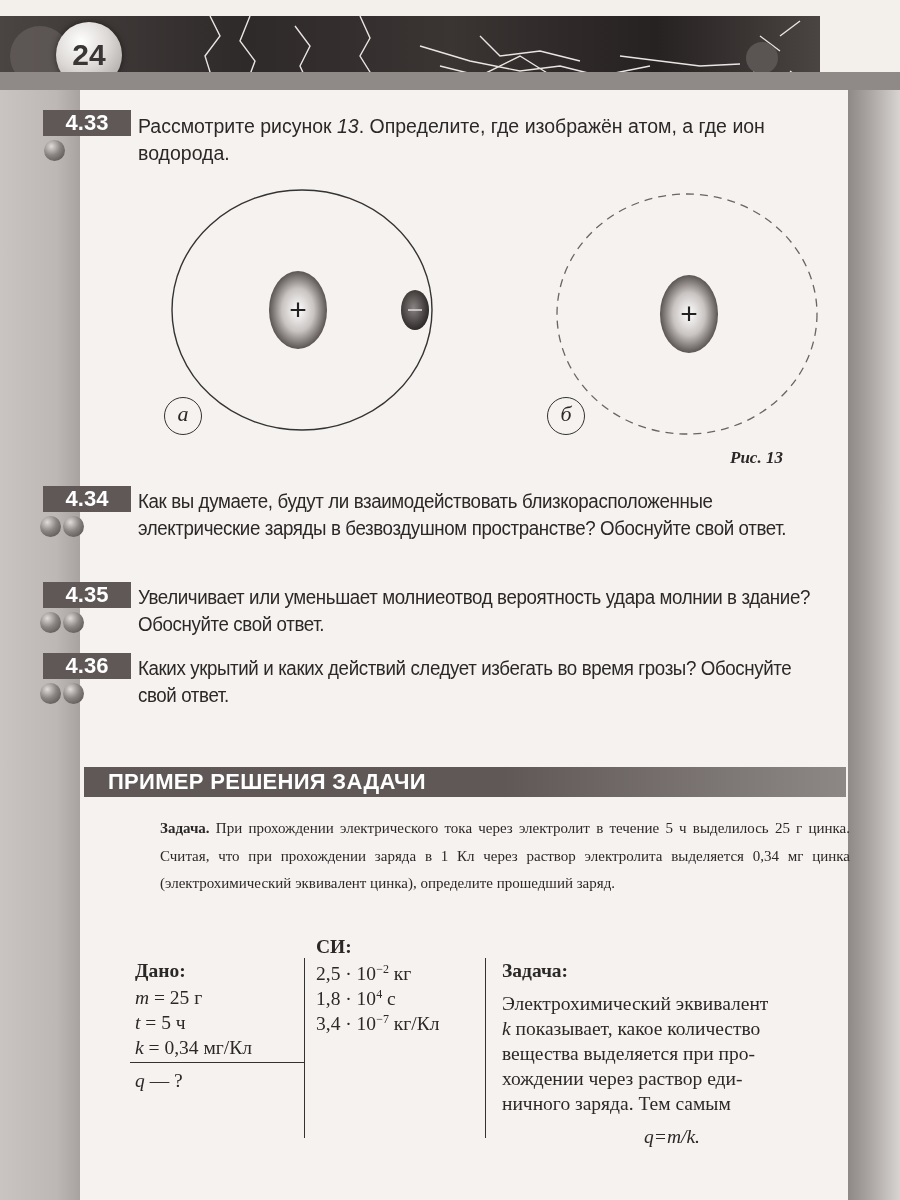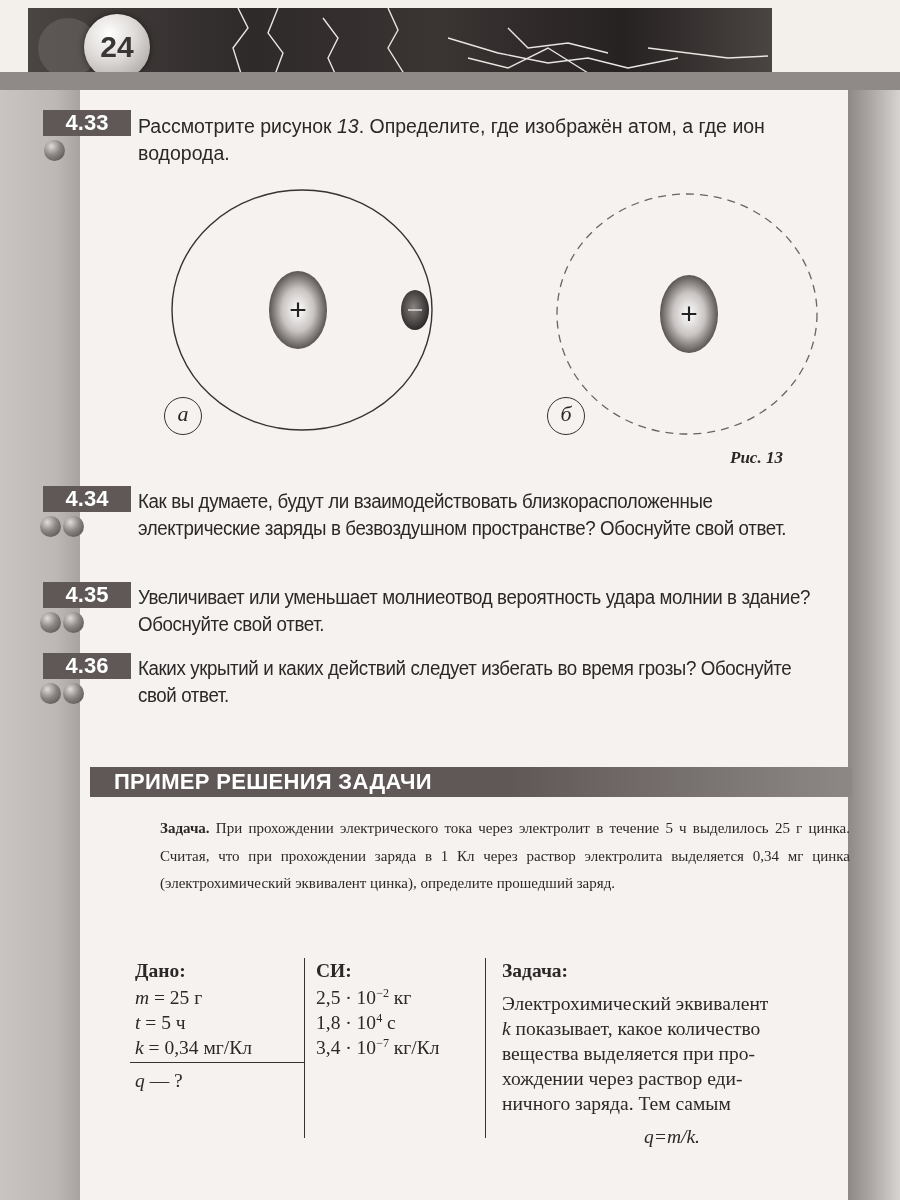--- a/index.html
+++ b/index.html
@@ -1,30 +1,30 @@
 <!DOCTYPE html>
 <html><head>
 <meta charset="utf-8">
 <style>
   html,body{margin:0;padding:0;}
   body{width:900px;height:1200px;position:relative;overflow:hidden;background:#f3f0ec;font-family:"Liberation Sans",sans-serif;color:#2b2828;}
-  .banner{position:absolute;left:0;top:8px;width:744px;height:72px;background:linear-gradient(90deg,#4a4442 0%,#2e2a29 30%,#3a3433 55%,#262221 80%,#4a4442 100%);overflow:hidden;margin-left:28px;}
+  .banner{position:absolute;left:0;top:16px;width:820px;height:72px;background:linear-gradient(90deg,#4a4442 0%,#2e2a29 30%,#3a3433 55%,#262221 80%,#4a4442 100%);overflow:hidden;}
   .banner .bolt{position:absolute;stroke:#e9e5e2;fill:none;stroke-width:1.4;}
   .band{position:absolute;left:0;top:72px;width:900px;height:18px;background:#8f8a88;}
   .leftmargin{position:absolute;left:0;top:90px;width:80px;height:1110px;background:linear-gradient(90deg,#c9c4c1 0%,#bdb8b5 70%,#a8a3a0 100%);}
   .rightmargin{position:absolute;left:848px;top:90px;width:52px;height:1110px;background:linear-gradient(90deg,#8e8987,#a9a4a2 40%,#d8d4d1 100%);}
   .page{position:absolute;left:80px;top:90px;width:768px;height:1110px;background:#f5f2ef;}
   .pagenum{position:absolute;left:56px;top:6px;width:66px;height:66px;border-radius:50%;background:radial-gradient(circle at 38% 30%,#ffffff 0%,#dcd8d5 45%,#9a9593 100%);display:flex;align-items:center;justify-content:center;font-weight:bold;font-size:30px;color:#3a3636;box-shadow:0 0 6px rgba(0,0,0,.5);}
   .badge{position:absolute;left:43px;width:88px;height:26px;background:#5f5857;color:#fff;font-weight:bold;font-size:22px;line-height:26px;text-align:center;}
   .ball{position:absolute;width:21px;height:21px;border-radius:50%;background:radial-gradient(circle at 35% 30%,#e0dcda 0%,#8a8482 45%,#4a4443 100%);}
   .q{position:absolute;left:138px;width:700px;font-size:19.5px;line-height:27px;}
   .q .it{font-style:italic;}
   .fig-label{position:absolute;width:36px;height:36px;border:1.3px solid #333;border-radius:50%;font-family:"Liberation Serif",serif;font-style:italic;font-size:22px;text-align:center;line-height:32px;}
   .ric{position:absolute;left:730px;top:448px;font-family:"Liberation Serif",serif;font-style:italic;font-weight:bold;font-size:17px;}
-  .header-bar{position:absolute;left:84px;top:767px;width:762px;height:30px;background:linear-gradient(90deg,#5f5857 0%,#5f5857 55%,#8d8785 100%);margin-left:6px;}
+  .header-bar{position:absolute;left:84px;top:767px;width:762px;height:30px;background:linear-gradient(90deg,#5f5857 0%,#5f5857 55%,#8d8785 100%);}
   .header-bar span{position:absolute;left:24px;top:0;color:#fff;font-weight:bold;font-size:22px;line-height:30px;letter-spacing:.3px;}
   .serif{font-family:"Liberation Serif",serif;}
   .task{position:absolute;left:160px;top:815px;width:690px;font-size:15px;line-height:27.5px;text-align:justify;}
   .col{position:absolute;font-family:"Liberation Serif",serif;font-size:19.5px;line-height:25px;}
   .vline{position:absolute;width:1.3px;background:#333;}
   .hline{position:absolute;height:1.3px;background:#333;}
   sup{font-size:12px;line-height:0;}
   i{font-style:italic;}
 </style>
 </head>
@@ -110,21 +110,21 @@
 <div class="col" style="left:135px;top:958px">
   <div style="font-weight:bold">Дано:</div>
   <div style="margin-top:2px"><i>m</i><span> = 25 г</span></div>
   <div><i>t</i><span> = 5 ч</span></div>
   <div><i>k</i><span> = 0,34 мг/Кл</span></div>
   <div style="margin-top:8px"><i>q</i><span> — ?</span></div>
 </div>
 <div class="hline" style="left:130px;top:1062px;width:175px"></div>
 <div class="vline" style="left:304px;top:958px;height:180px"></div>
 
-<div class="col" style="left:316px;top:958px">
+<div class="col" style="left:316px;top:934px">
   <div style="font-weight:bold">СИ:</div>
   <div style="margin-top:2px"><span>2,5 · 10</span><sup>−2</sup><span> кг</span></div>
   <div><span>1,8 · 10</span><sup>4</sup><span> с</span></div>
   <div><span>3,4 · 10</span><sup>−7</sup><span> кг/Кл</span></div>
 </div>
 <div class="vline" style="left:485px;top:958px;height:180px"></div>
 
 <div class="col" style="left:502px;top:958px;width:340px">
   <div style="font-weight:bold">Задача:</div>
   <div style="margin-top:8px">Электрохимический эквивалент</div>

